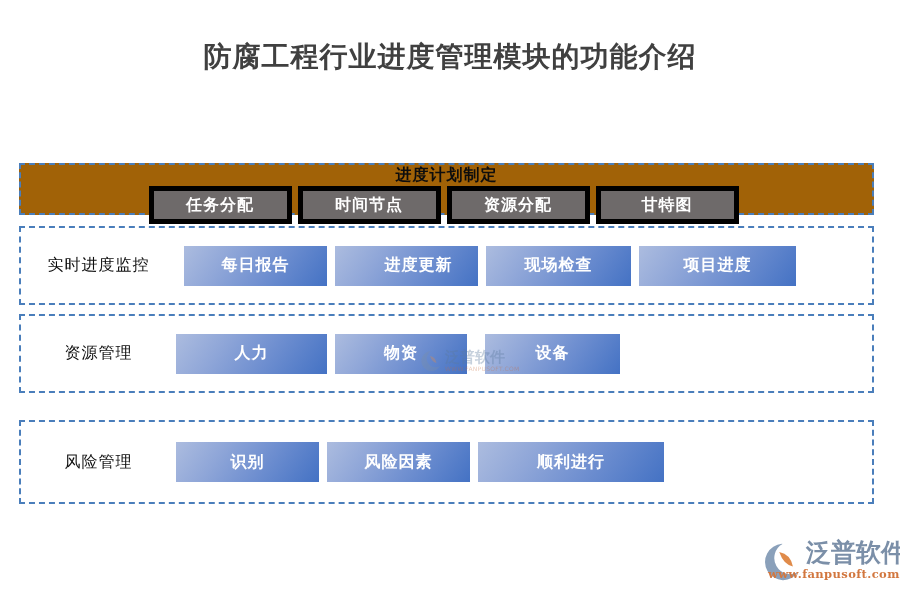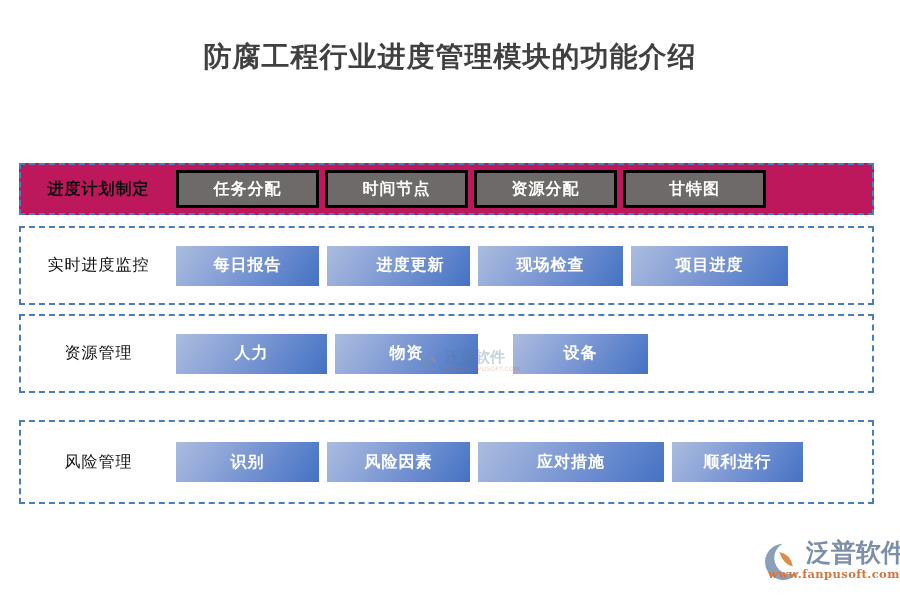--- a/index.html
+++ b/index.html
@@ -43,28 +43,29 @@
     position: absolute;
     left: 19px;
     width: 855px;
     box-sizing: border-box;
     border: 2px dashed #4a7ebb;
     display: flex;
     align-items: center;
   }
 
   .row-gray {
-    background: #be185d;
+    background: #a16207;
+    flex-direction: column;
   }
   .row-white {
     background: #ffffff;
   }
 
   .row-1 { top: 163px;  height: 52px; }
-  .row-2 { top: 226px;  height: 79px; }
+  .row-2 { top: 226px;  height: 79px; gap: 8px; }
   .row-3 { top: 314px;  height: 79px; }
   .row-4 { top: 420px;  height: 84px; }
 
   .row-label {
     font-family: "DejaVu Serif", "Liberation Serif", serif;
     font-size: 16px;
     color: #0d0d0d;
     text-align: center;
     white-space: nowrap;
     flex: 0 0 auto;
@@ -99,21 +100,21 @@
     font-family: "DejaVu Serif", "Liberation Serif", serif;
     font-size: 16px;
     font-weight: bold;
     letter-spacing: 1px;
     white-space: nowrap;
     text-align: center;
   }
 
   .btn-gray {
     background: #6e6a6a;
-    border: 3px solid #000000;
+    border: 5px solid #000000;
     height: 38px;
     margin-right: 6px;
   }
 
   .btn-blue {
     background: linear-gradient(125deg, #acbcdf 0%, #8fa6d8 30%, #6f8fd0 60%, #4472c4 100%);
     border: none;
     height: 40px;
     margin-right: 8px;
   }
@@ -123,21 +124,21 @@
   .row-1 .btn:nth-child(2) { width: 143px; }
   .row-1 .btn:nth-child(3) { width: 143px; }
   .row-1 .btn:nth-child(4) { width: 143px; }
 
   .row-2 .btn:nth-child(1) { width: 143px; }
   .row-2 .btn:nth-child(2) { width: 143px; padding-left: 24px; }
   .row-2 .btn:nth-child(3) { width: 145px; }
   .row-2 .btn:nth-child(4) { width: 157px; }
 
   .row-3 .btn:nth-child(1) { width: 151px; }
-  .row-3 .btn:nth-child(2) { width: 143px; margin-right: 35px; }
+  .row-3 .btn:nth-child(2) { width: 132px; margin-right: 18px; }
   .row-3 .btn:nth-child(3) { width: 135px; }
 
   .row-4 .btn:nth-child(1) { width: 143px; }
   .row-4 .btn:nth-child(2) { width: 143px; }
   .row-4 .btn:nth-child(3) { width: 186px; }
   .row-4 .btn:nth-child(4) { width: 131px; }
 
   
   .watermark {
     position: absolute;
@@ -246,21 +247,20 @@
       <div class="btn btn-blue">物资</div>
       <div class="btn btn-blue">设备</div>
     </div>
   </div>
 
   <div class="row row-white row-4">
     <div class="row-label">风险管理</div>
     <div class="btns">
       <div class="btn btn-blue">识别</div>
       <div class="btn btn-blue">风险因素</div>
-      <div class="btn btn-blue">应对措施</div>
       <div class="btn btn-blue">顺利进行</div>
     </div>
   </div>
 
   <div class="watermark">
     <span class="wm-mark">
       <svg viewBox="0 0 44 44" width="22" height="22" xmlns="http://www.w3.org/2000/svg">
         <path d="M22 2 A20 20 0 1 0 40 32 A16 16 0 1 1 22 2 Z" fill="#7b8fa8"></path>
         <path d="M20 12 Q31 14 33 26 Q24 24 20 12 Z" fill="#e08b4a"></path>
       </svg>

